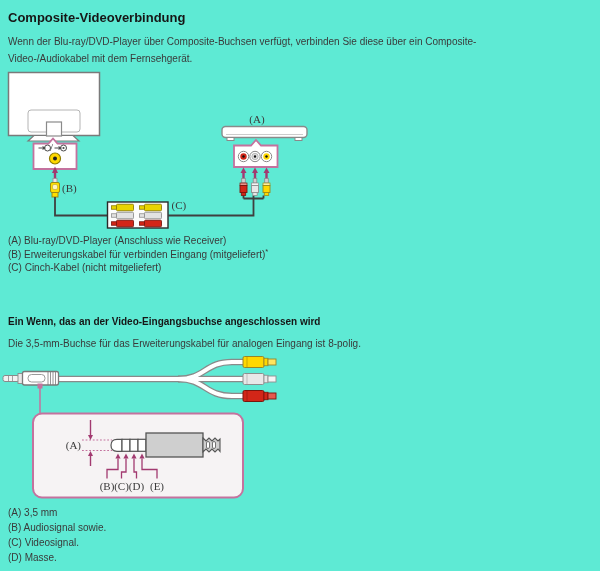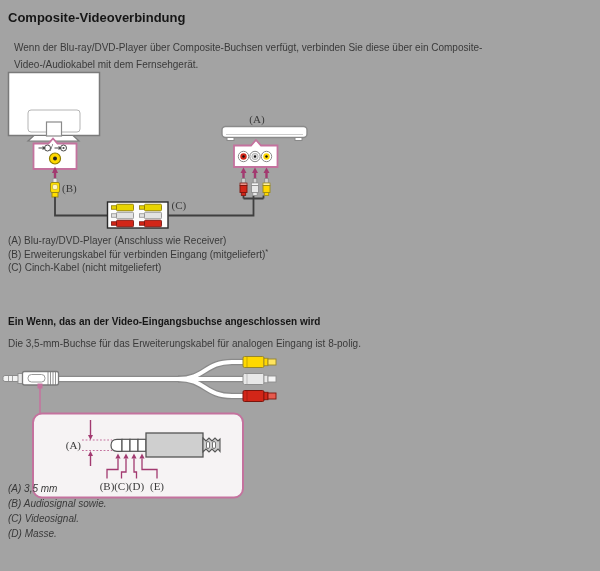--- a/index.html
+++ b/index.html
@@ -1,36 +1,36 @@
 <!DOCTYPE html>
 <html><head>
 <meta charset="utf-8">
 <style>
   html,body{margin:0;padding:0;background:#f0f0ee;}
-  #page{position:relative;width:600px;height:571px;background:#a3a3a3;overflow:hidden;
+  #page{position:relative;width:600px;height:571px;background:#5eead4;overflow:hidden;
         font-family:"Liberation Sans",sans-serif;color:#3a3a3a;}
   .abs{position:absolute;}
   h1.title{margin:0;font-size:13px;font-weight:bold;color:#161616;}
   .body-text{font-size:10px;line-height:17px;}
   .legend{font-size:10px;line-height:13.5px;}
   .legend2{font-size:10px;line-height:15px;}
   .footnote{font-size:10px;line-height:14px;}
   h2.subhead{margin:0;font-size:10px;font-weight:bold;color:#161616;}
   sup{font-size:7.5px;vertical-align:super;line-height:0;}
   svg text{font-family:"Liberation Serif",serif;font-size:11px;fill:#3a3a3a;}
   svg{display:block;}
 </style>
 </head>
 <body>
 
 <div id="page">
 
   <h1 class="title abs" style="left:8px;top:10px;">Composite-Videoverbindung</h1>
 
-  <p class="body-text abs" style="left:8px;top:33px;width:545px;margin:6px;">Wenn der Blu-ray/DVD-Player über Composite-Buchsen verfügt, verbinden Sie diese über ein Composite-Video-/Audiokabel mit dem Fernsehgerät.</p>
+  <p class="body-text abs" style="left:8px;top:33px;width:545px;margin:0;">Wenn der Blu-ray/DVD-Player über Composite-Buchsen verfügt, verbinden Sie diese über ein Composite-Video-/Audiokabel mit dem Fernsehgerät.</p>
 
   <svg class="abs" style="left:0;top:70px;" width="600" height="168" viewBox="0 0 600 168">
 
     <g>
       <rect x="8.5" y="2.5" width="91" height="63" fill="#ffffff" stroke="#7a7a7a" stroke-width="1.5"></rect>
       <rect x="28" y="40" width="52" height="22" rx="3" fill="#ffffff" stroke="#b4b4b4" stroke-width="1"></rect>
       <polygon points="34,65.5 73,65.5 79,71 28,71" fill="#ffffff" stroke="#7a7a7a" stroke-width="1.2"></polygon>
       <rect x="46.5" y="52" width="15" height="14" fill="#ffffff" stroke="#8a8a8a" stroke-width="1.2"></rect>
     </g>
 
@@ -247,20 +247,20 @@
       <path d="M126,103.5 V117 H121.5 V123.5"></path>
       <path d="M134,103.5 V117 H136.5 V123.5"></path>
       <path d="M142,103.5 V114.5 H157 V123.5"></path>
     </g>
     <text x="107" y="134.5" text-anchor="middle">(B)</text>
     <text x="121.5" y="134.5" text-anchor="middle">(C)</text>
     <text x="136.5" y="134.5" text-anchor="middle">(D)</text>
     <text x="157" y="134.5" text-anchor="middle">(E)</text>
   </svg>
 
-  <div class="legend2 abs" style="left:8px;top:481px;font-style:italic;">
+  <div class="legend2 abs" style="left:8px;top:505px;">
     <div>(A) 3,5 mm</div>
     <div>(B) Audiosignal sowie.</div>
     <div>(C) Videosignal.</div>
     <div>(D) Masse.</div>
   </div>
 
 </div>
 
 </body></html>

